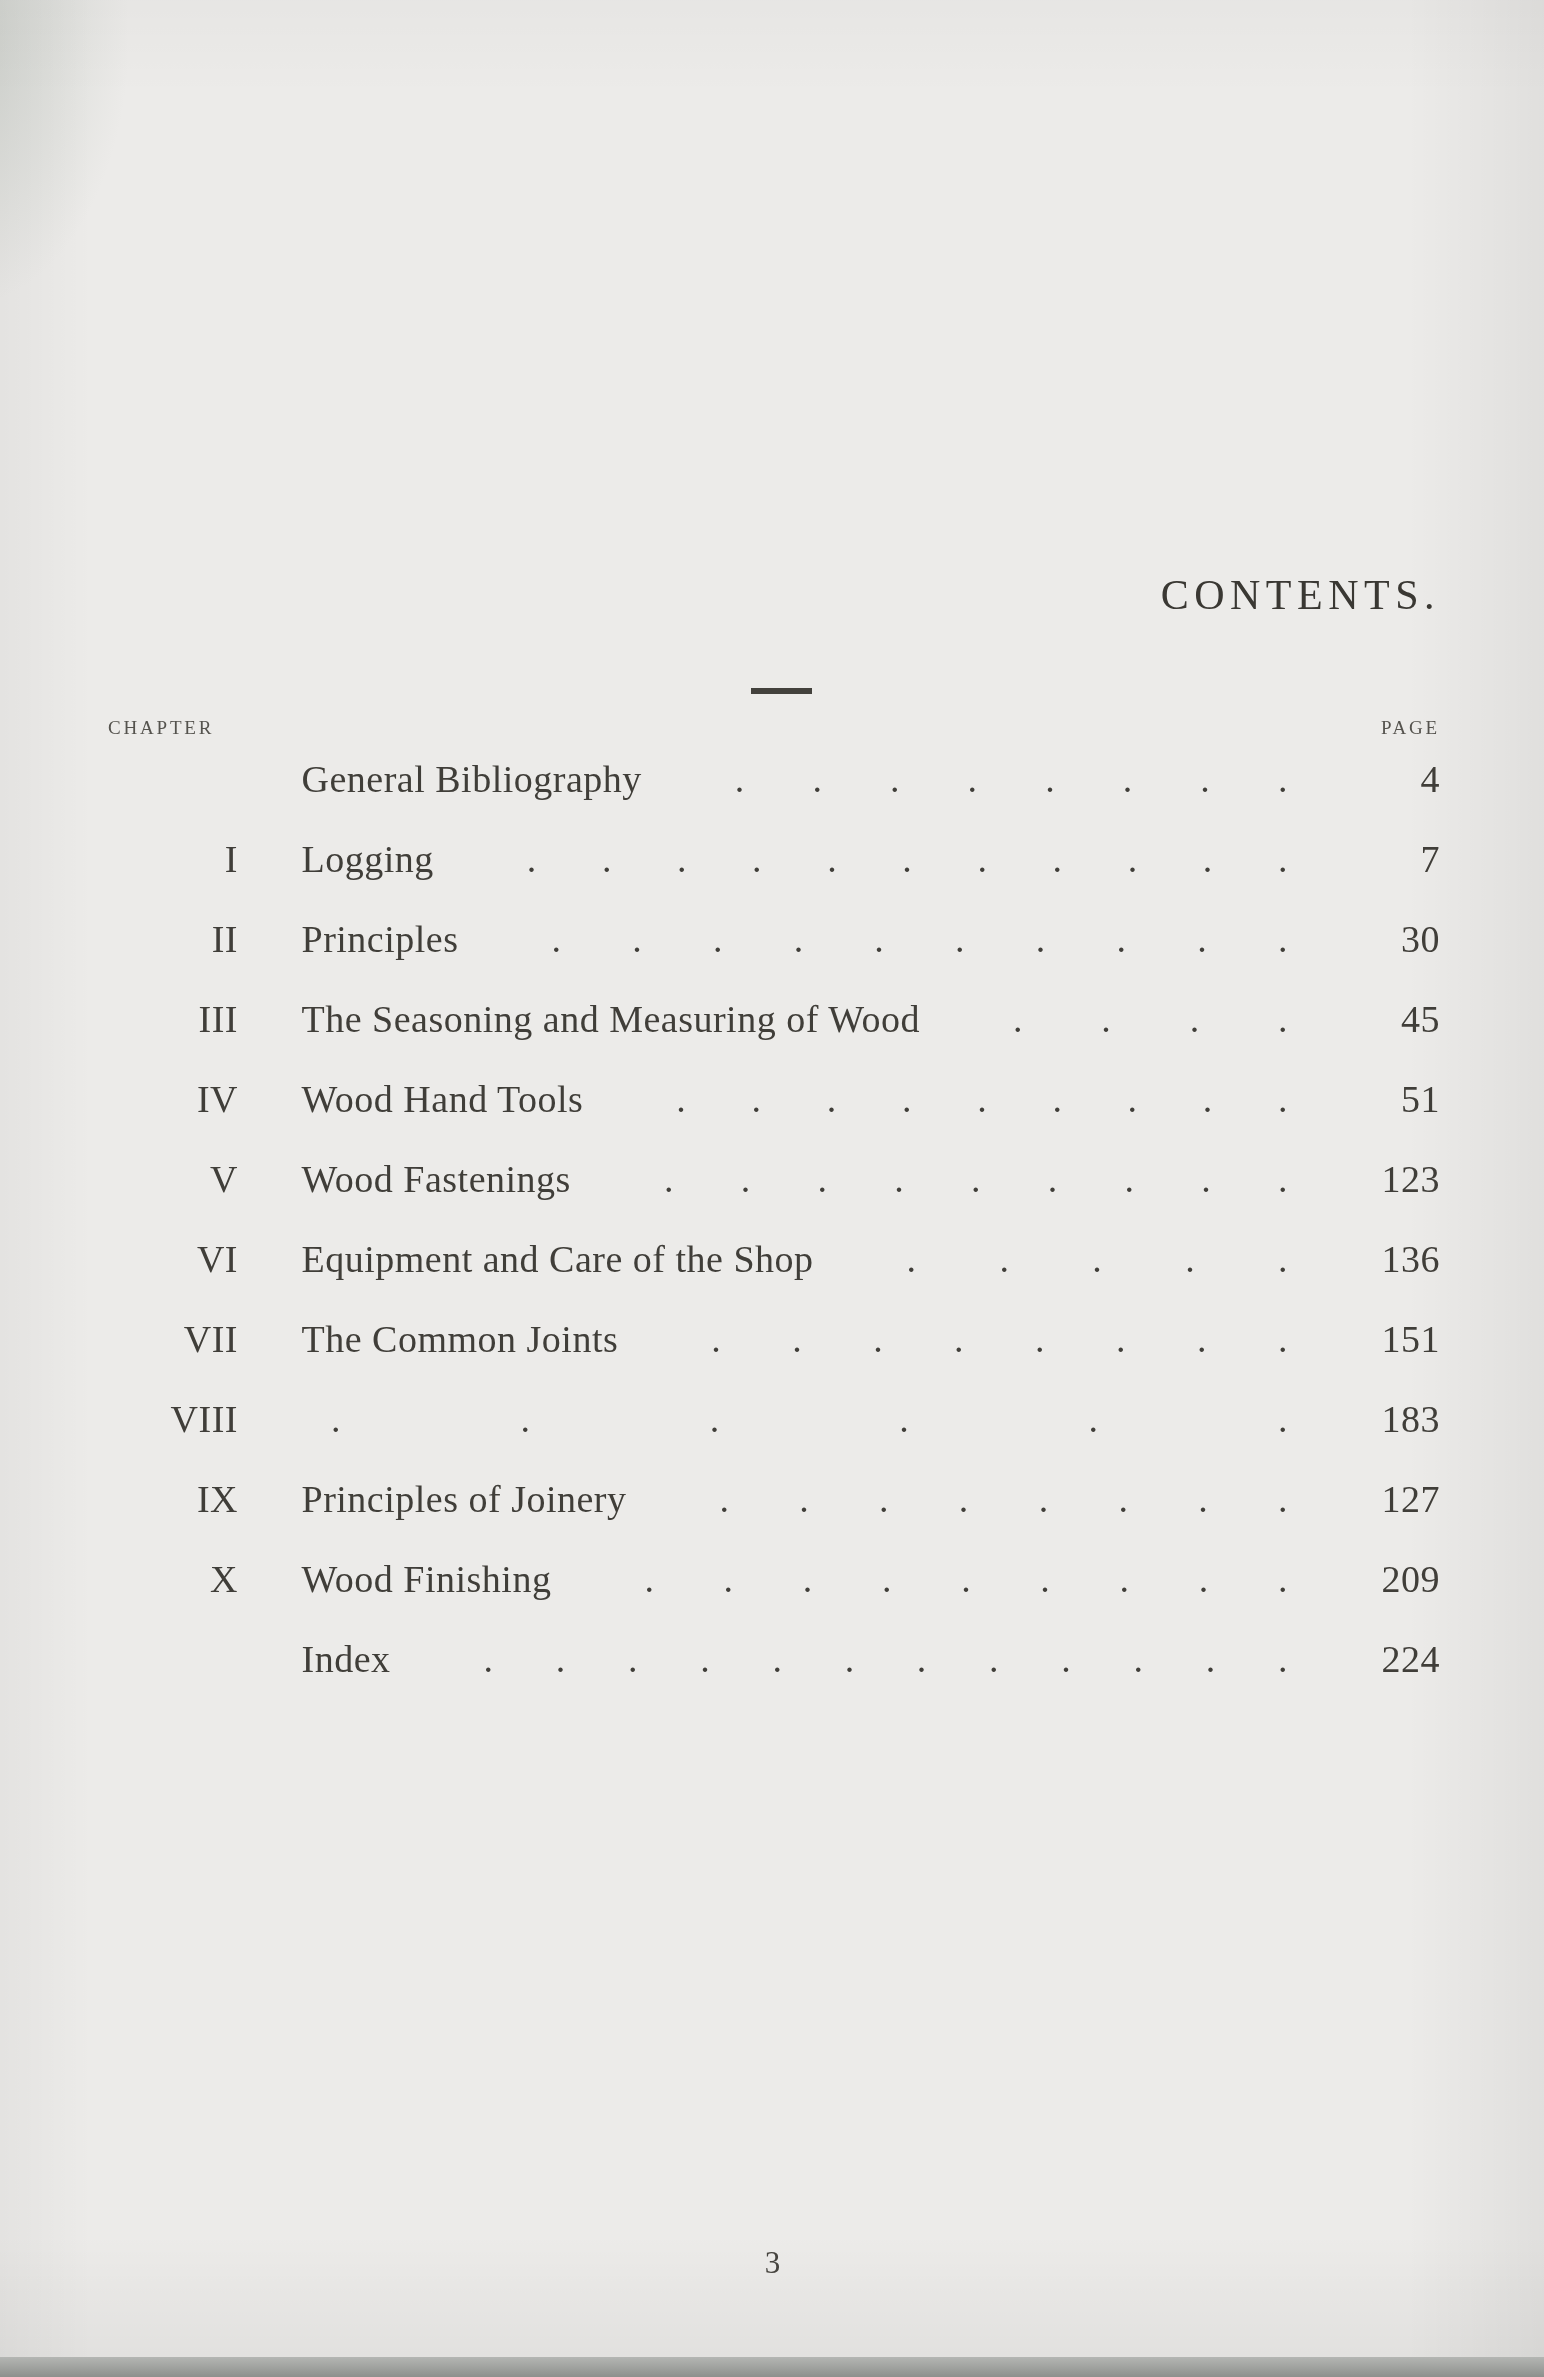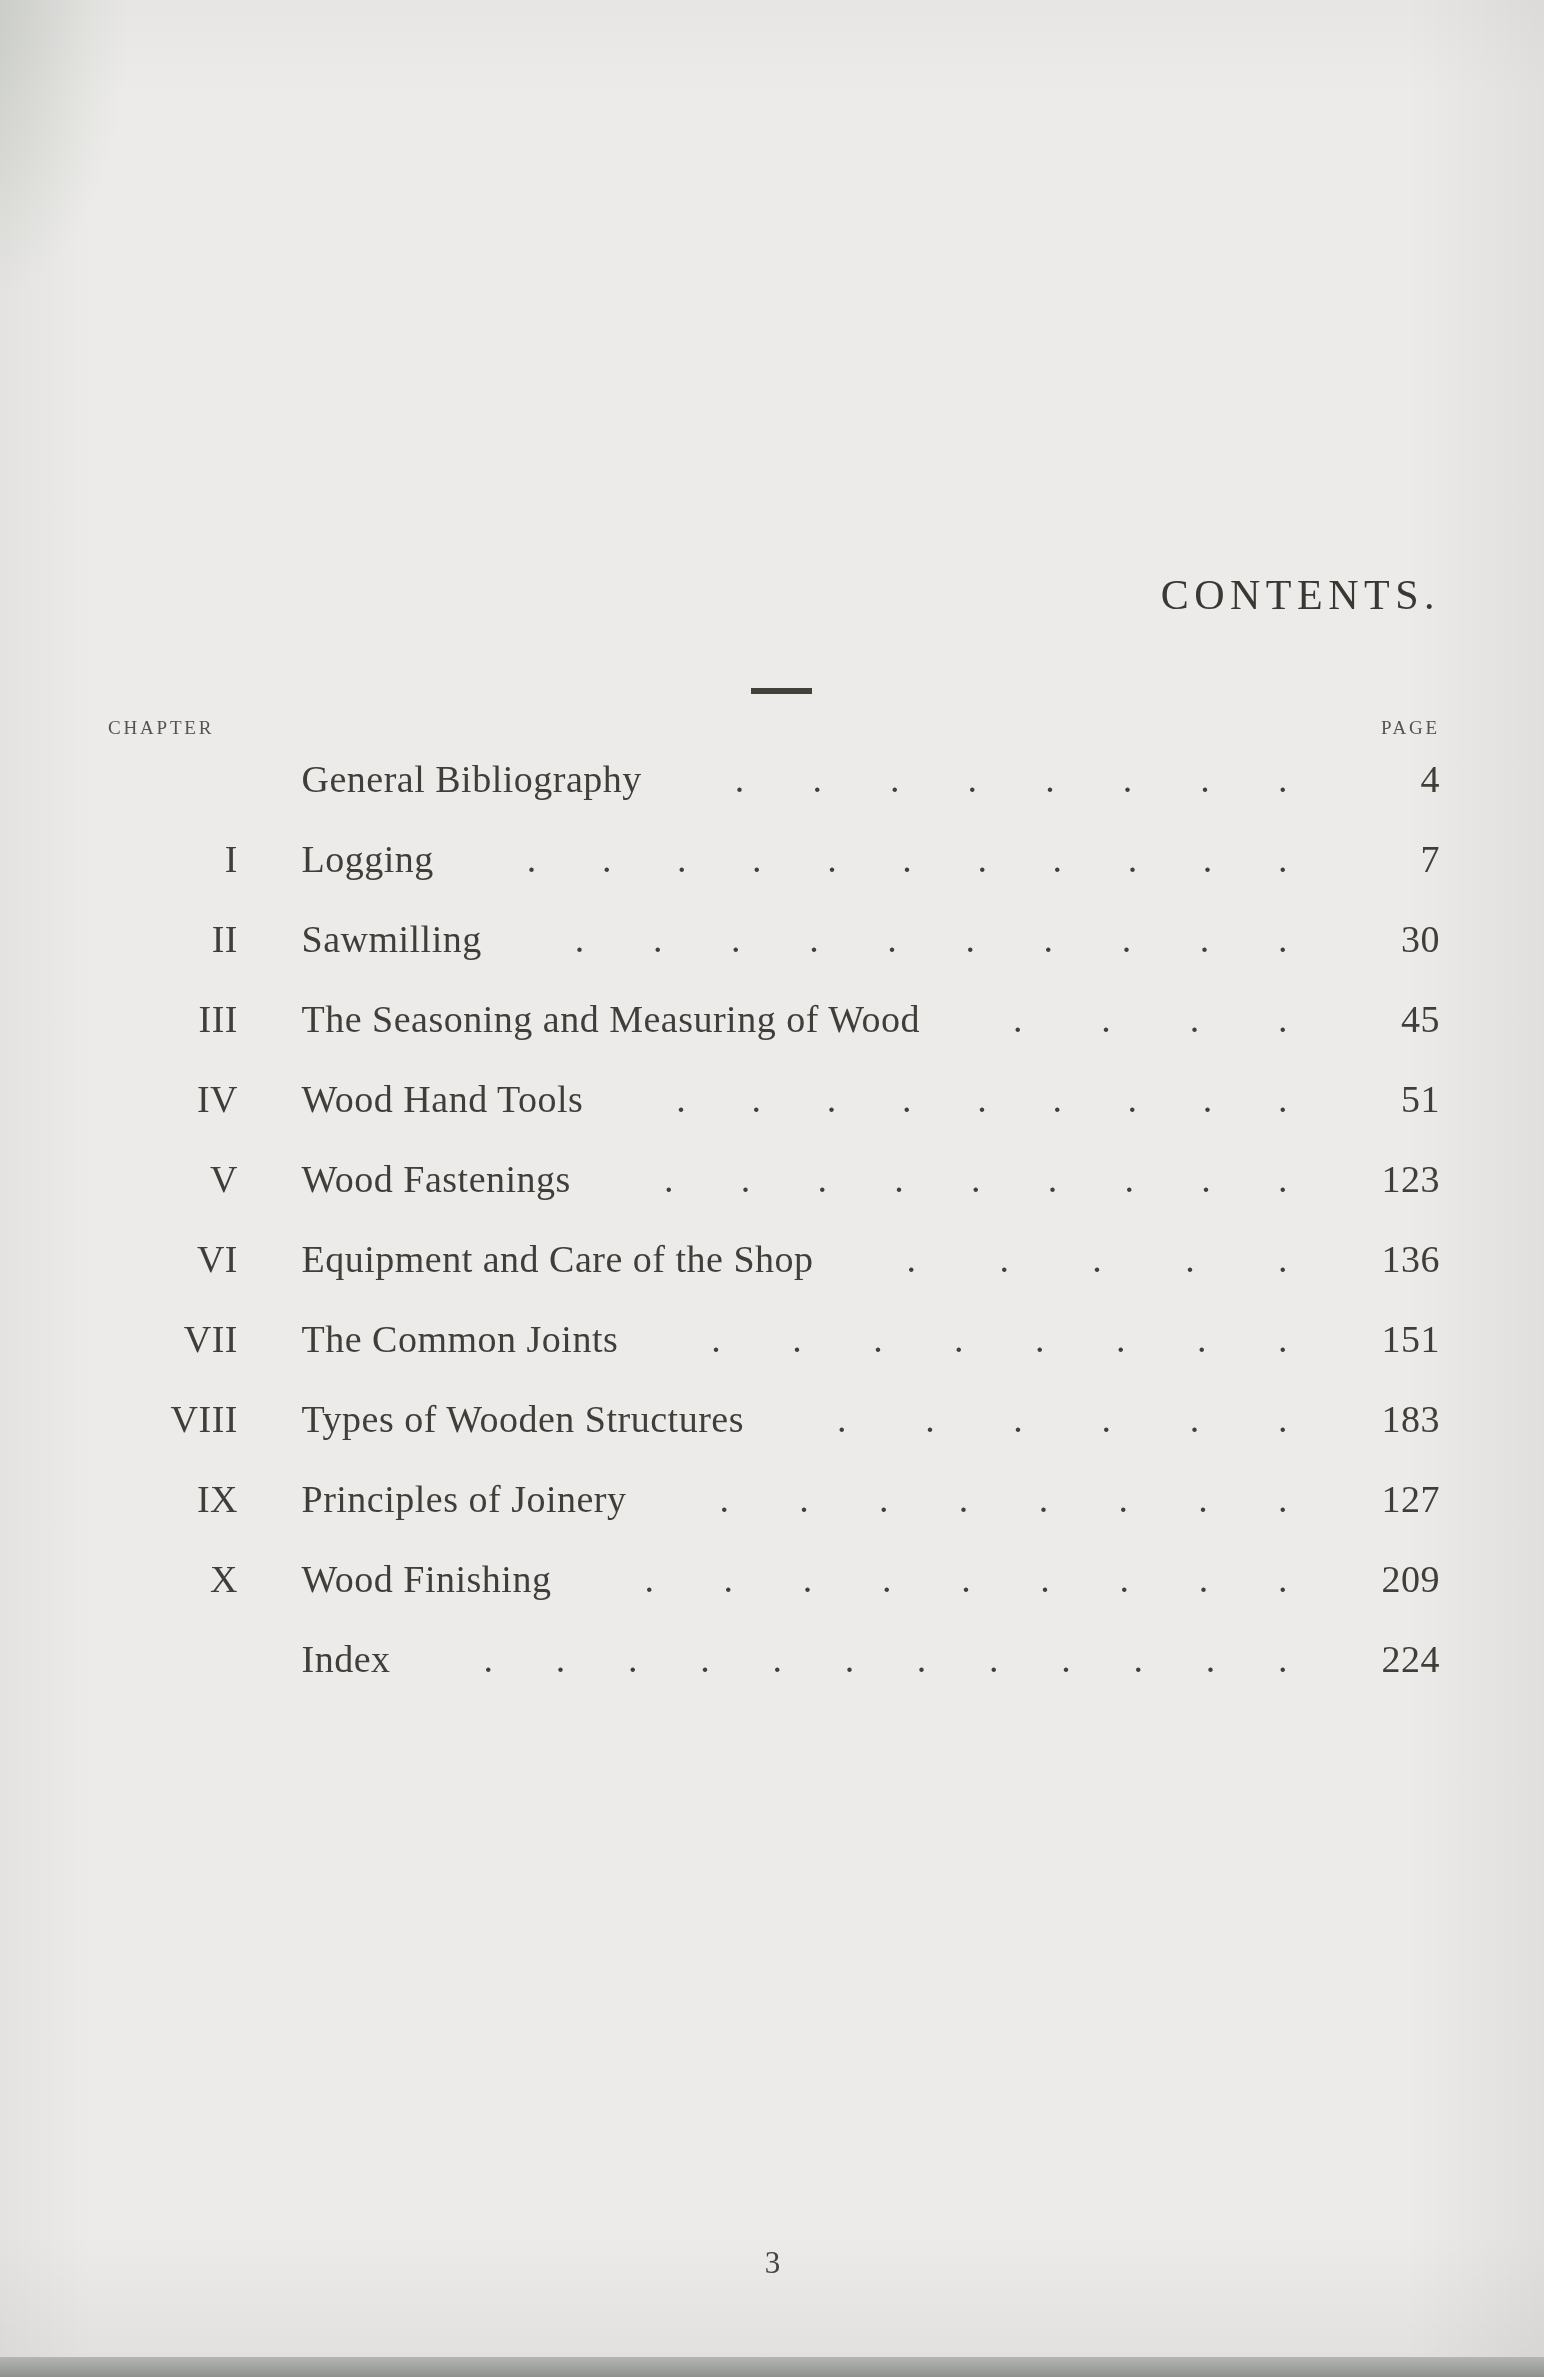--- a/index.html
+++ b/index.html
@@ -152,21 +152,21 @@
           <span class="dot">.</span>
           <span class="dot">.</span>
           <span class="dot">.</span>
           <span class="dot">.</span>
           <span class="dot">.</span>
         </span>
         <span class="page-cell">7</span>
       </div>
       <div class="toc-row">
         <span class="chapter-cell">II</span>
-        <span class="title-cell">Sawmilling</span>
+        <span class="title-cell">Principles</span>
         <span class="leader">
           <span class="dot">.</span>
           <span class="dot">.</span>
           <span class="dot">.</span>
           <span class="dot">.</span>
           <span class="dot">.</span>
           <span class="dot">.</span>
           <span class="dot">.</span>
           <span class="dot">.</span>
           <span class="dot">.</span>
@@ -239,21 +239,20 @@
           <span class="dot">.</span>
           <span class="dot">.</span>
           <span class="dot">.</span>
           <span class="dot">.</span>
           <span class="dot">.</span>
         </span>
         <span class="page-cell">151</span>
       </div>
       <div class="toc-row">
         <span class="chapter-cell">VIII</span>
-        <span class="title-cell">Types of Wooden Structures</span>
         <span class="leader">
           <span class="dot">.</span>
           <span class="dot">.</span>
           <span class="dot">.</span>
           <span class="dot">.</span>
           <span class="dot">.</span>
           <span class="dot">.</span>
         </span>
         <span class="page-cell">183</span>
       </div>

